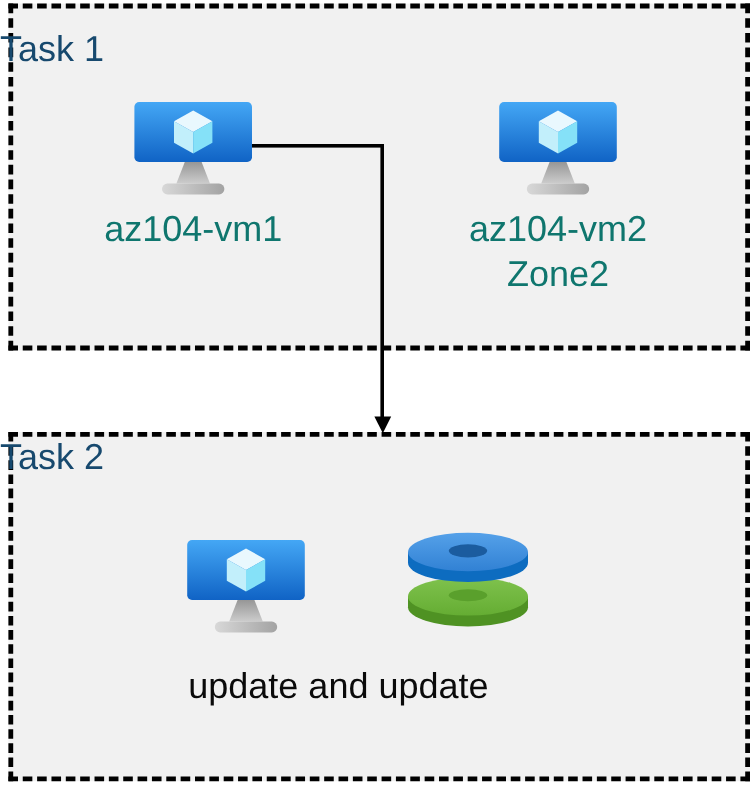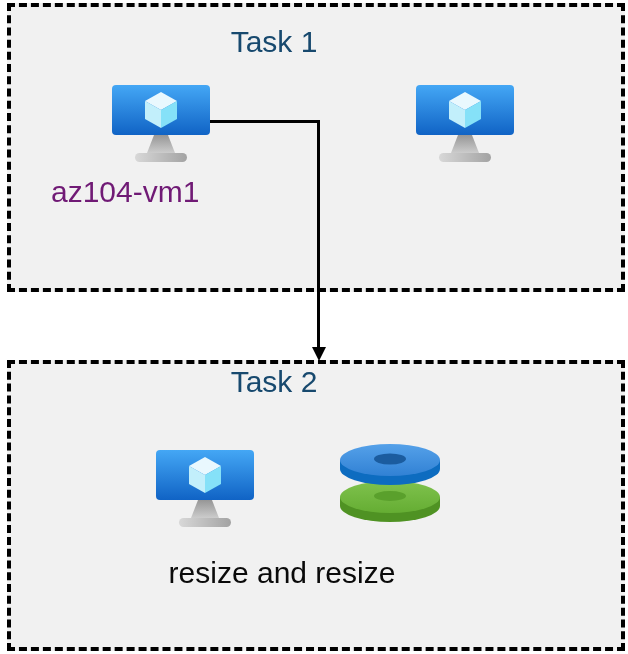--- a/index.html
+++ b/index.html
@@ -7,28 +7,28 @@
     position:relative;width:628px;height:654px;background:#ffffff;
     font-family:"Liberation Sans",sans-serif;overflow:hidden;
   }
   .task-box{
     position:absolute;left:7px;width:618px;box-sizing:border-box;
     background:#f1f1f1;border:4px dashed #000000;
   }
   #task1-box{top:3px;height:289px;}
   #task2-box{top:360px;height:291px;}
   .box-title{
-    position:absolute;left:0;width:548px;text-align:center;
+    position:absolute;left:0;width:548px;
     color:#17496e;font-size:30px;font-weight:400;
   }
   #task1-title{top:25px;}
   #task2-title{top:365px;}
   .vm-label{
-    position:absolute;width:220px;
-    color:#701a75;font-size:30px;line-height:37px;
+    position:absolute;width:220px;text-align:center;
+    color:#0f766e;font-size:30px;line-height:37px;
   }
   #vm1-label{left:51px;top:173px;}
   #vm2-label{left:355px;top:173px;}
   .caption{
     position:absolute;left:82px;top:556px;width:400px;text-align:center;
     color:#0a0a0a;font-size:30px;
   }
   .icon{position:absolute;}
   #vm1-icon{left:101px;top:85px;}
   #vm2-icon{left:405px;top:85px;}
@@ -107,26 +107,28 @@
     <use href="#vm-icon"></use>
   </svg>
   <svg class="icon" id="vm2-icon" width="120" height="80">
     <use href="#vm-icon"></use>
   </svg>
 
   <div class="vm-label" id="vm1-label">
     <div>az104-vm1</div>
   </div>
   <div class="vm-label" id="vm2-label">
+    <div>az104-vm2</div>
+    <div>Zone2</div>
   </div>
 
   <div class="box-title" id="task2-title">Task 2</div>
 
   <svg class="icon" id="task2-vm-icon" width="120" height="80">
     <use href="#vm-icon"></use>
   </svg>
   <svg class="icon" id="disks-icon" width="104" height="82">
     <use href="#disks-symbol"></use>
   </svg>
 
-  <div class="caption">resize and resize</div>
+  <div class="caption">update and update</div>
 
 </div>
 
 </body></html>

